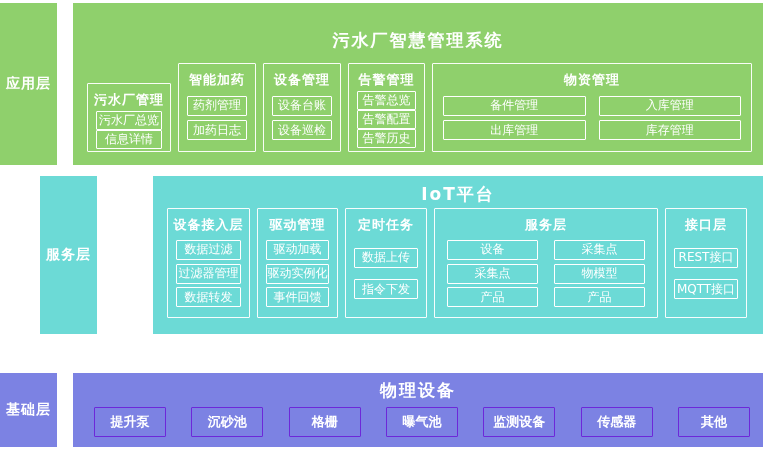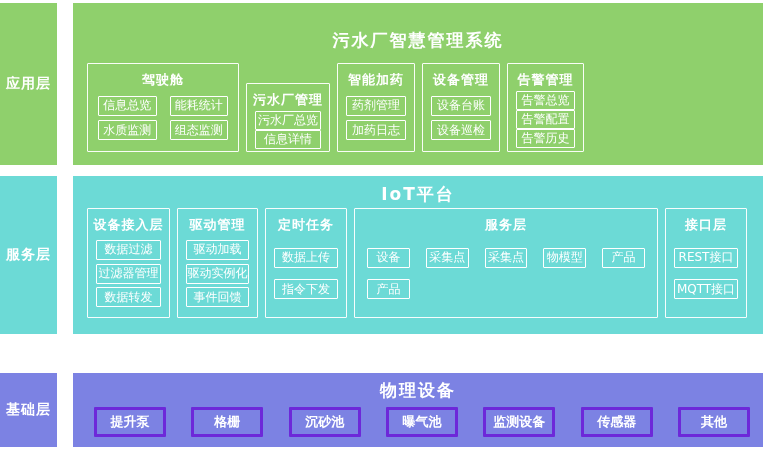--- a/index.html
+++ b/index.html
@@ -38,21 +38,21 @@
     font-family: Liberation Serif, serif;
   }
   .main {
     flex: 1;
     display: flex;
     flex-direction: column;
     color: #ffffff;
     min-width: 0;
   }
   .bg-app  { background: var(--c-app,  #8fd06c); }
-  .bg-svc  { background: var(--c-svc,  #6cdad6); }
+  .bg-svc  { background: var(--c-svc,  #6cdad6); margin-left: 40px; }
   .bg-base { background: var(--c-base, #7c82e3); margin-top: 24px; }
 
   .ltitle {
     text-align: center;
     font-size: 17px;
     font-weight: 700;
     padding-top: 26px;
     line-height: 22px;
     letter-spacing: 2px;
   }
@@ -95,21 +95,21 @@
     align-items: stretch;
     padding: 2px 8px 6px;
     min-height: 0;
   }
   .grid2, .grid3 {
     display: grid;
     align-content: space-evenly;
     padding: 2px 10px 6px;
   }
   .grid2 { grid-template-columns: 1fr 1fr; column-gap: 13px; }
-  .grid3 { grid-template-columns: 1fr 1fr 1fr 1fr 1fr; column-gap: 16px; padding: 2px 12px 6px; }
+  .grid3 { grid-template-columns: 1fr 1fr; column-gap: 16px; padding: 2px 12px 6px; }
 
   .item {
     border: 1px solid #ffffff;
     border-radius: 1px;
     height: 20px;
     display: flex;
     align-items: center;
     justify-content: center;
     font-size: 12px;
     white-space: nowrap;
@@ -135,21 +135,21 @@
   .devices {
     flex: 1;
     display: flex;
     align-items: center;
     justify-content: space-between;
     padding: 6px 13px 14px 21px;
   }
   .device {
     width: 72px;
     height: 30px;
-    border: 3px solid #6d28d9;
+    border: 1px solid #6d28d9;
     border-radius: 1px;
     display: flex;
     align-items: center;
     justify-content: center;
     font-size: 13px;
     font-weight: 700;
     box-sizing: border-box;
     white-space: nowrap;
   }
 </style>
@@ -157,29 +157,20 @@
 <body>
 
 <div class="page">
 
   <section class="row row1">
     <div class="llabel bg-app">应用层</div>
     <div class="main bg-app">
       <div class="ltitle">污水厂智慧管理系统</div>
       <div class="groups">
 
-        <div class="group tw1">
-          <div class="gtitle">驾驶舱</div>
-          <div class="gitems grid2">
-            <div class="item">信息总览</div>
-            <div class="item">能耗统计</div>
-            <div class="item">水质监测</div>
-            <div class="item">组态监测</div>
-          </div>
-        </div>
 
         <div class="group tw2">
           <div class="gtitle">污水厂管理</div>
           <div class="gitems">
             <div class="item">污水厂总览</div>
             <div class="item">信息详情</div>
           </div>
         </div>
 
         <div class="group tw3">
@@ -200,20 +191,29 @@
 
         <div class="group tw5">
           <div class="gtitle">告警管理</div>
           <div class="gitems">
             <div class="item">告警总览</div>
             <div class="item">告警配置</div>
             <div class="item">告警历史</div>
           </div>
         </div>
 
+        <div class="group tw6">
+          <div class="gtitle">物资管理</div>
+          <div class="gitems grid2">
+            <div class="item">备件管理</div>
+            <div class="item">入库管理</div>
+            <div class="item">出库管理</div>
+            <div class="item">库存管理</div>
+          </div>
+        </div>
 
       </div>
     </div>
   </section>
 
   <section class="row row2">
     <div class="llabel bg-svc">服务层</div>
     <div class="main bg-svc">
       <div class="ltitle">IoT平台</div>
       <div class="groups groups-mid">
@@ -267,22 +267,22 @@
       </div>
     </div>
   </section>
 
   <section class="row row3">
     <div class="llabel bg-base">基础层</div>
     <div class="main bg-base">
       <div class="ltitle">物理设备</div>
       <div class="devices">
         <div class="device">提升泵</div>
+        <div class="device">沉砂池</div>
         <div class="device">格栅</div>
-        <div class="device">沉砂池</div>
         <div class="device">曝气池</div>
         <div class="device">监测设备</div>
         <div class="device">传感器</div>
         <div class="device">其他</div>
       </div>
     </div>
   </section>
 
 </div>
 

